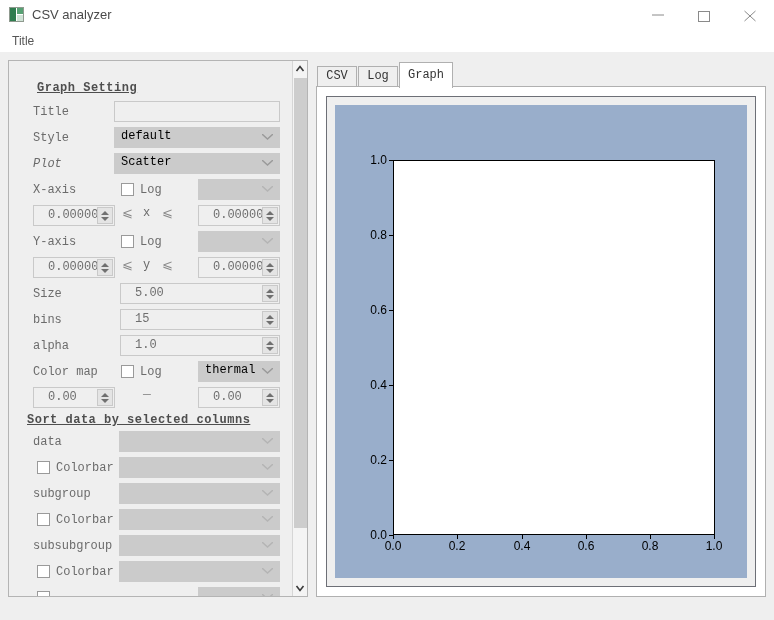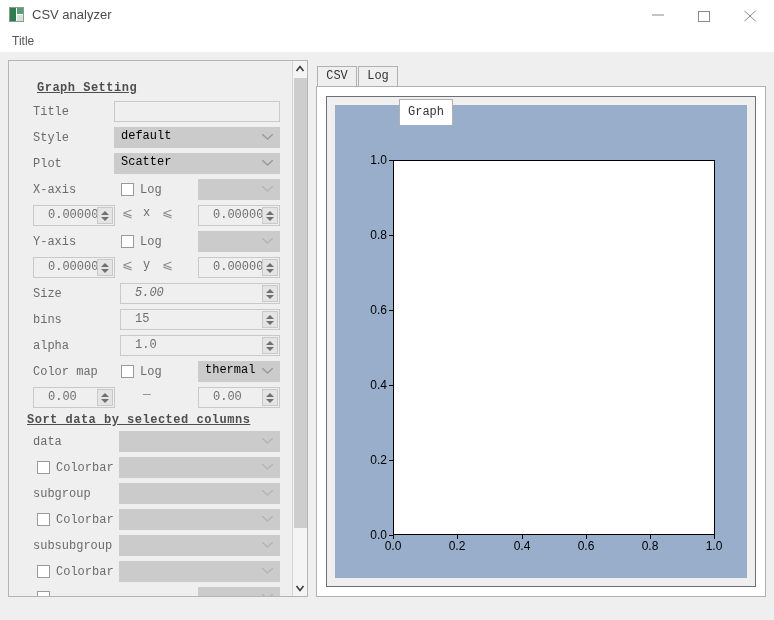--- a/index.html
+++ b/index.html
@@ -140,21 +140,21 @@
     position:absolute;left:316px;top:8px;width:450px;height:537px;
   }
   .tab{
     position:absolute;top:6px;height:20px;background:#efefef;
     border:1px solid #b0b0b0;border-bottom:none;box-sizing:border-box;
     font-family:"Liberation Mono",monospace;font-size:12px;color:#333;
     text-align:center;line-height:19px;
   }
   .tab.active{
     top:2px;height:26px;background:#ffffff;line-height:24px;
-    border-color:#b0b0b0;z-index:3;margin-top:37px;
+    border-color:#b0b0b0;z-index:3;
   }
   #tab-csv{left:1px;width:40px;}
   #tab-log{left:42px;width:40px;}
   #tab-graph{left:83px;width:54px;}
   #tab-pane{
     position:absolute;left:0;top:26px;width:450px;height:511px;
     background:#ffffff;border:1px solid #b0b0b0;box-sizing:border-box;
     z-index:1;
   }
 
@@ -229,21 +229,21 @@
         </div>
 
         <div class="lbl" style="left:24px;top:70px;">Style</div>
         <div class="combo" style="left:105px;top:66px;width:166px;">
           <span class="ctext">default</span>
           <svg class="chev" width="11" height="7">
               <polyline points="0,0 5.5,5 11,0" fill="none" stroke="#9a9a9a" stroke-width="1.4"></polyline>
             </svg>
         </div>
 
-        <div class="lbl" style="left:24px;top:96px;">Plot</div>
+        <div class="lbl" style="left:24px;top:96px;font-style:italic;">Plot</div>
         <div class="combo" style="left:105px;top:92px;width:166px;">
           <span class="ctext">Scatter</span>
           <svg class="chev" width="11" height="7">
               <polyline points="0,0 5.5,5 11,0" fill="none" stroke="#9a9a9a" stroke-width="1.4"></polyline>
             </svg>
         </div>
 
         <div class="lbl" style="left:24px;top:122px;">X-axis</div>
         <div class="cbox" style="left:112px;top:122px;"></div>
         <div class="lbl" style="left:131px;top:122px;">Log</div>
@@ -294,21 +294,21 @@
         <div class="op" style="left:153px;top:196px;">⩽</div>
         <div class="spin" style="left:189px;top:196px;width:82px;">
           <span class="stext">0.00000</span>
           <span class="sbtns">
               <i class="up"></i>
               <i class="dn"></i>
             </span>
         </div>
 
         <div class="lbl" style="left:24px;top:226px;">Size</div>
-        <div class="spin" style="left:111px;top:222px;width:160px;font-style:italic;">
+        <div class="spin" style="left:111px;top:222px;width:160px;">
           <span class="stext">5.00</span>
           <span class="sbtns">
               <i class="up"></i>
               <i class="dn"></i>
             </span>
         </div>
 
         <div class="lbl" style="left:24px;top:252px;">bins</div>
         <div class="spin" style="left:111px;top:248px;width:160px;">
           <span class="stext">15</span>

